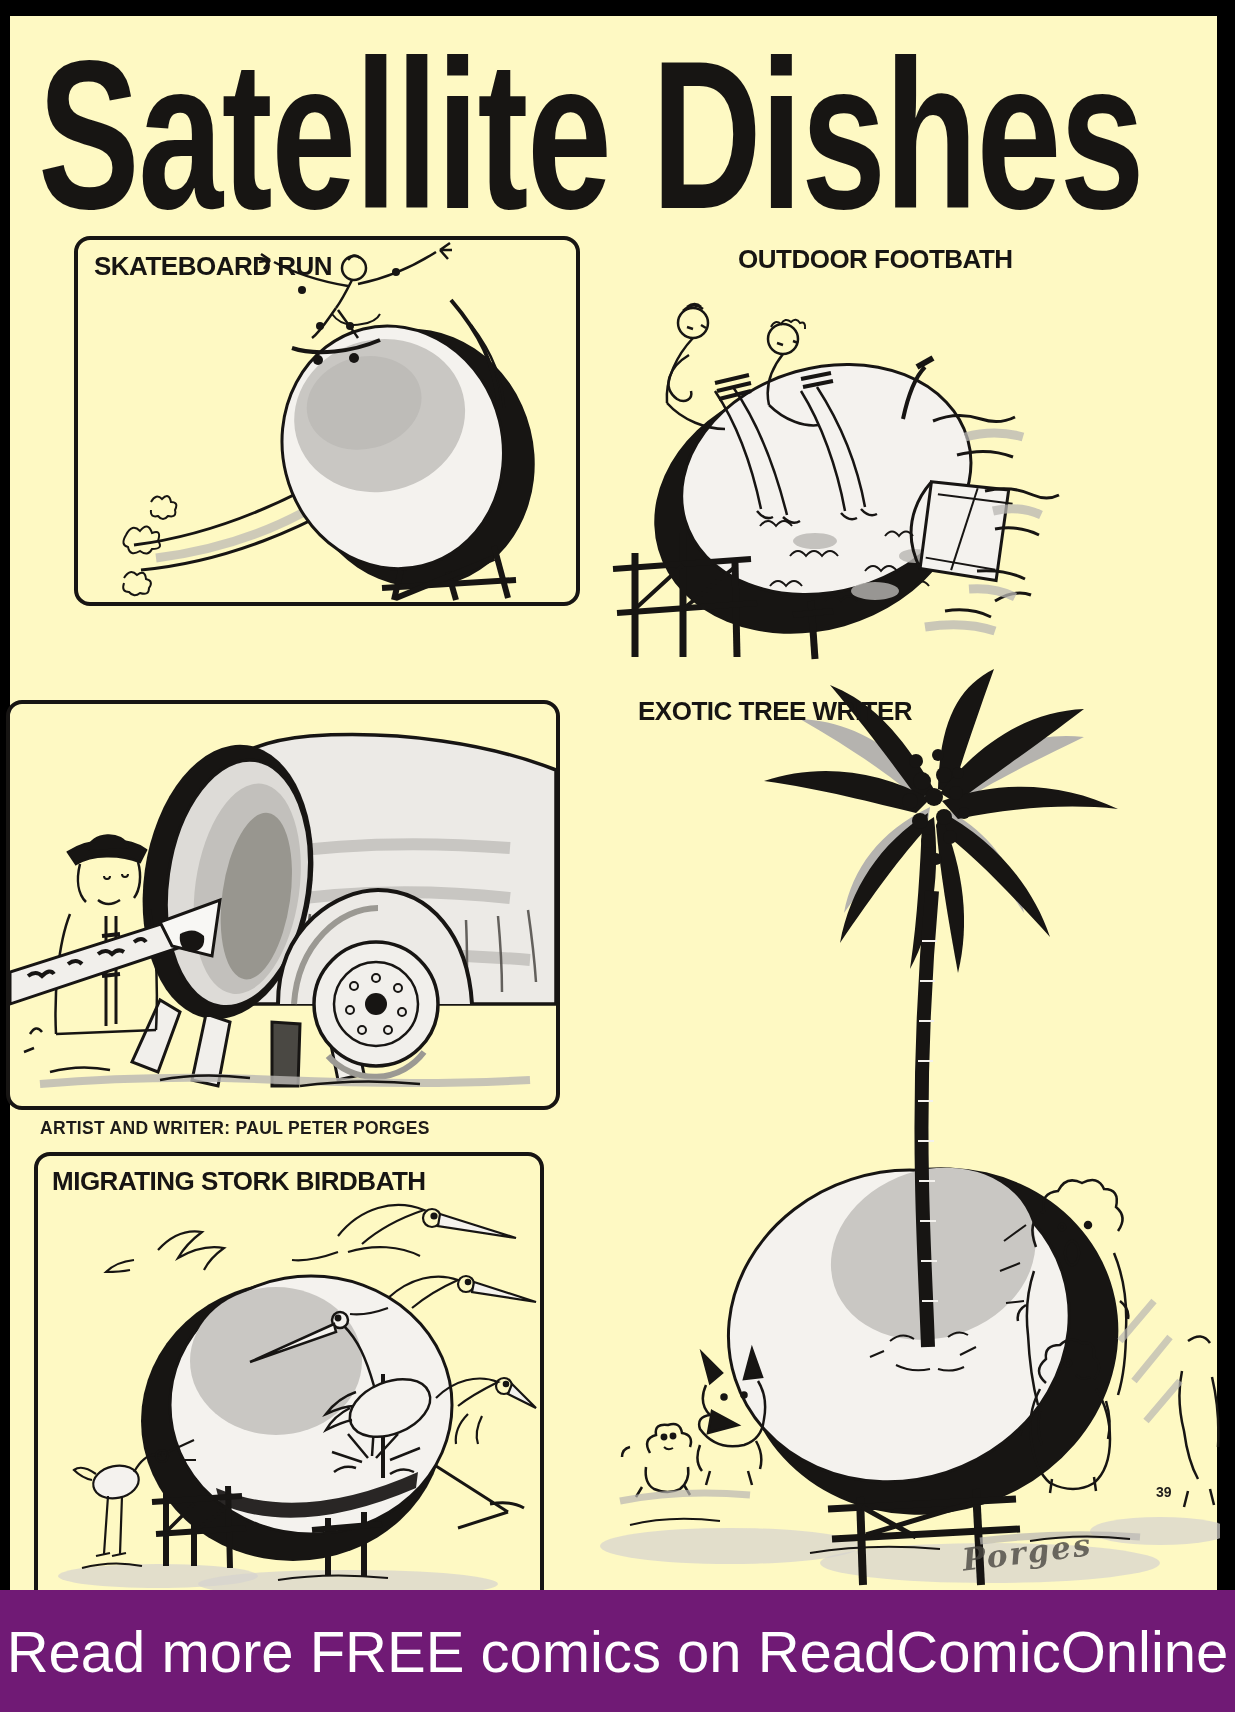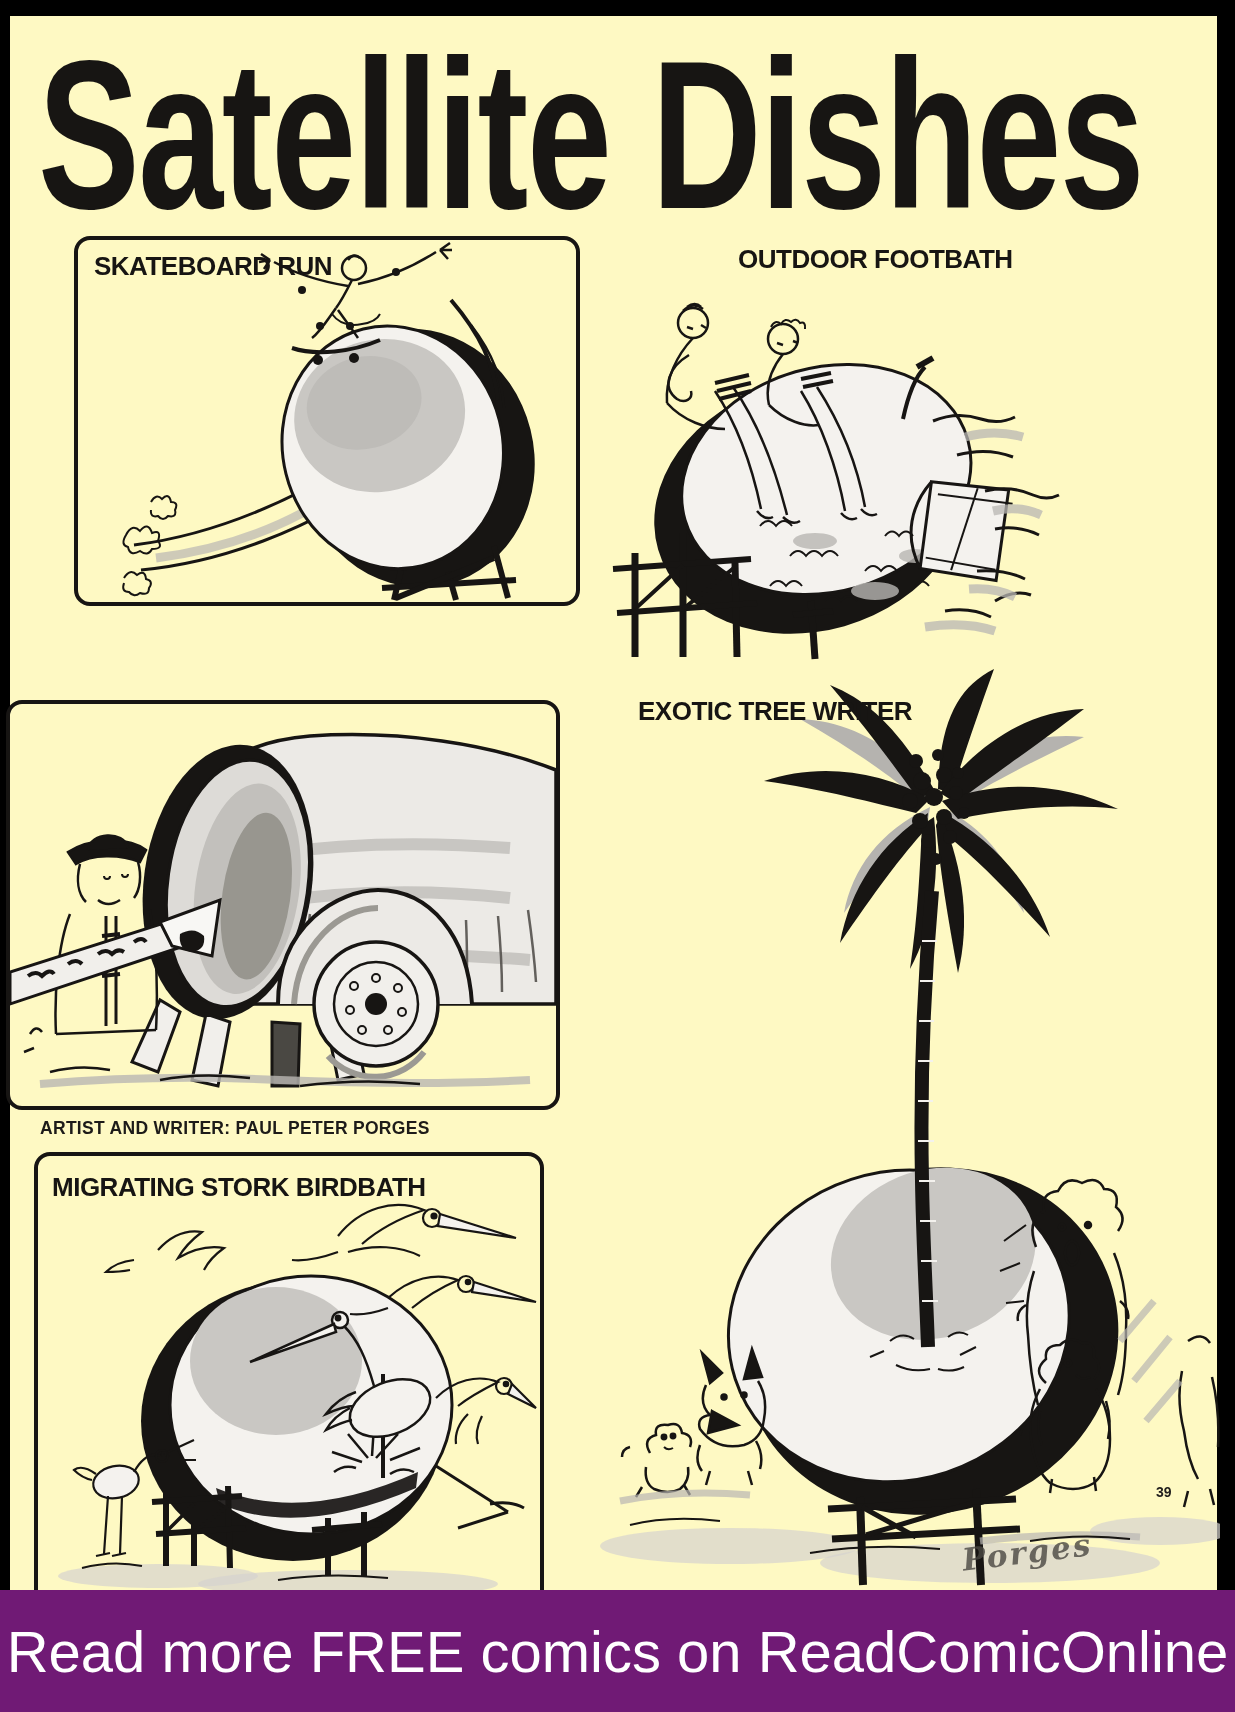--- a/index.html
+++ b/index.html
@@ -369,21 +369,21 @@
     <g stroke="#b9b7b3" stroke-width="7" opacity=".7" fill="none">
       <path d="M560,700 l34,-40 M574,740 l36,-44 M586,780 l34,-40"></path>
       <path d="M60,860 q60,-12 130,-6 M420,900 q80,-10 160,-4"></path>
     </g>
     <g stroke="#171513" stroke-width="2" fill="none">
       <path d="M70,884 q40,-10 90,-4 M250,912 q60,-10 130,-4 M470,900 q50,-8 100,-2"></path>
     </g>
   </svg>
 
   <section class="panel" style="left:24px;top:1136px;width:502px;height:446px;">
-    <span class="panel-label" style="left:14px;top:16px;">MIGRATING STORK BIRDBATH</span>
+    <span class="panel-label" style="left:14px;top:10px;">MIGRATING STORK BIRDBATH</span>
     <svg viewBox="0 0 502 446">
       <ellipse cx="120" cy="420" rx="100" ry="12" fill="#d5d3cf" opacity=".7"></ellipse>
       <ellipse cx="310" cy="428" rx="150" ry="14" fill="#d5d3cf" opacity=".7"></ellipse>
 
       <g>
         <ellipse cx="255" cy="265" rx="152" ry="140" fill="#171513"></ellipse>
         <ellipse cx="273" cy="249" rx="141" ry="129" fill="#f4f2ee" stroke="#171513" stroke-width="3"></ellipse>
         <ellipse cx="238" cy="205" rx="86" ry="74" fill="#c9c7c3"></ellipse>
         <path d="M178,332 Q265,368 380,316 L378,332 Q262,382 182,348 Z" fill="#171513" opacity=".92"></path>
       </g>

